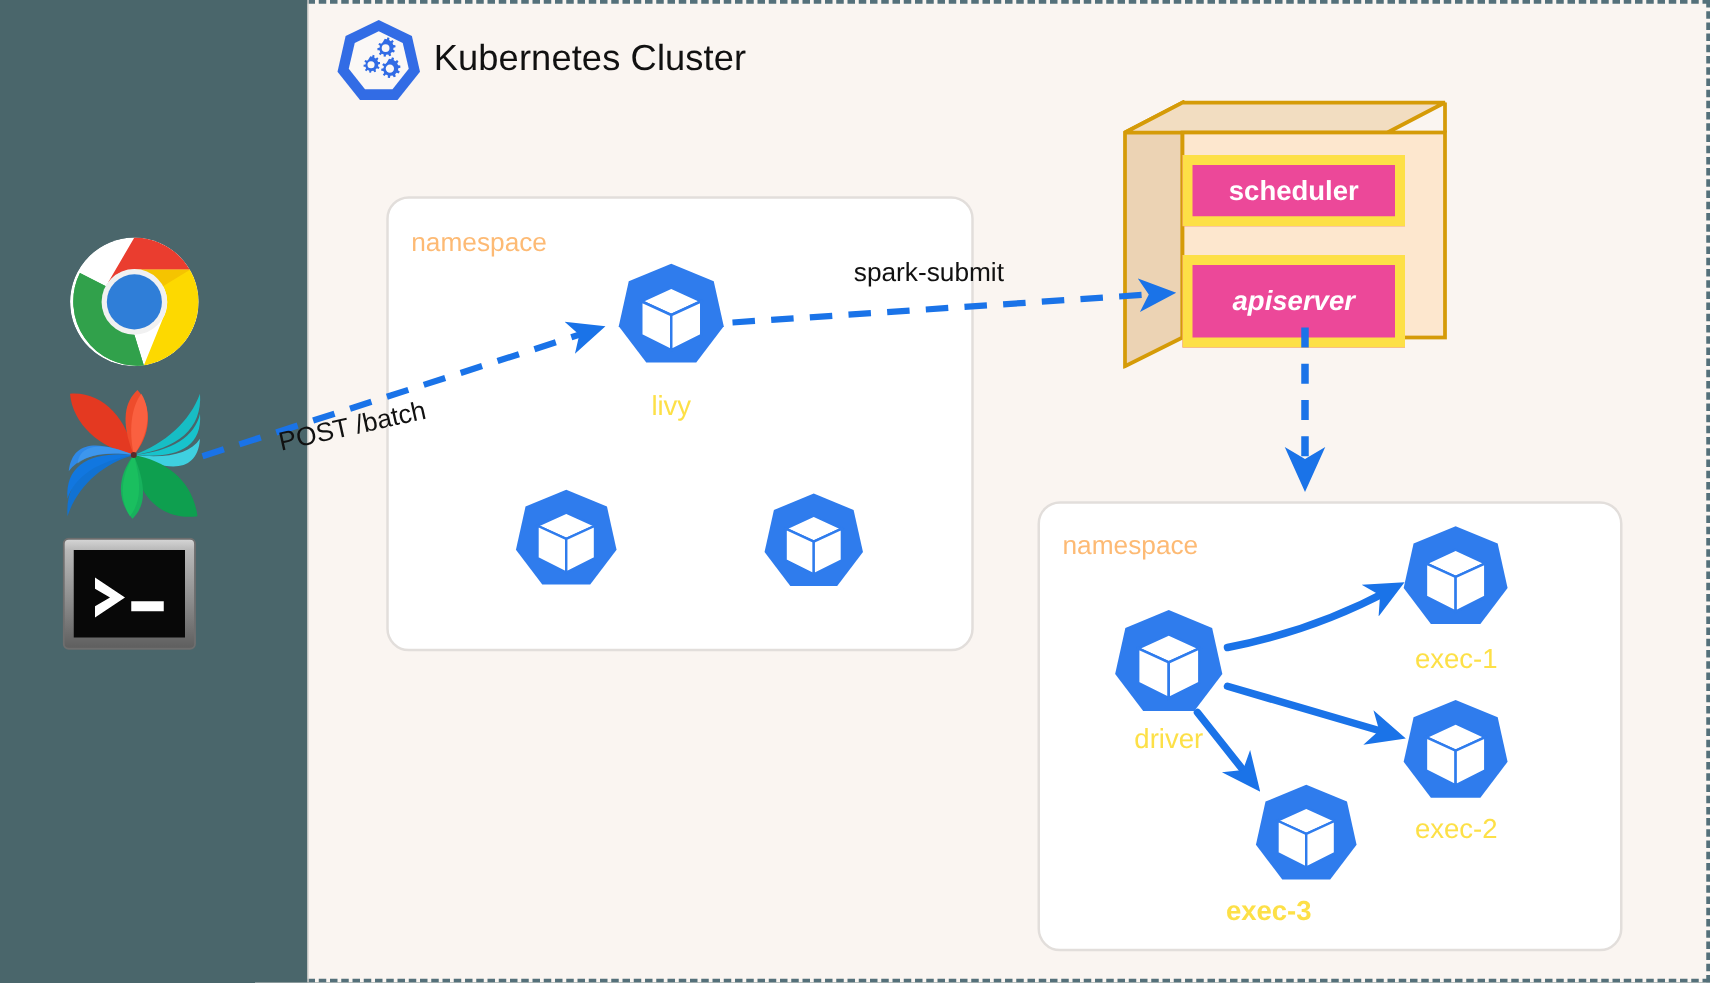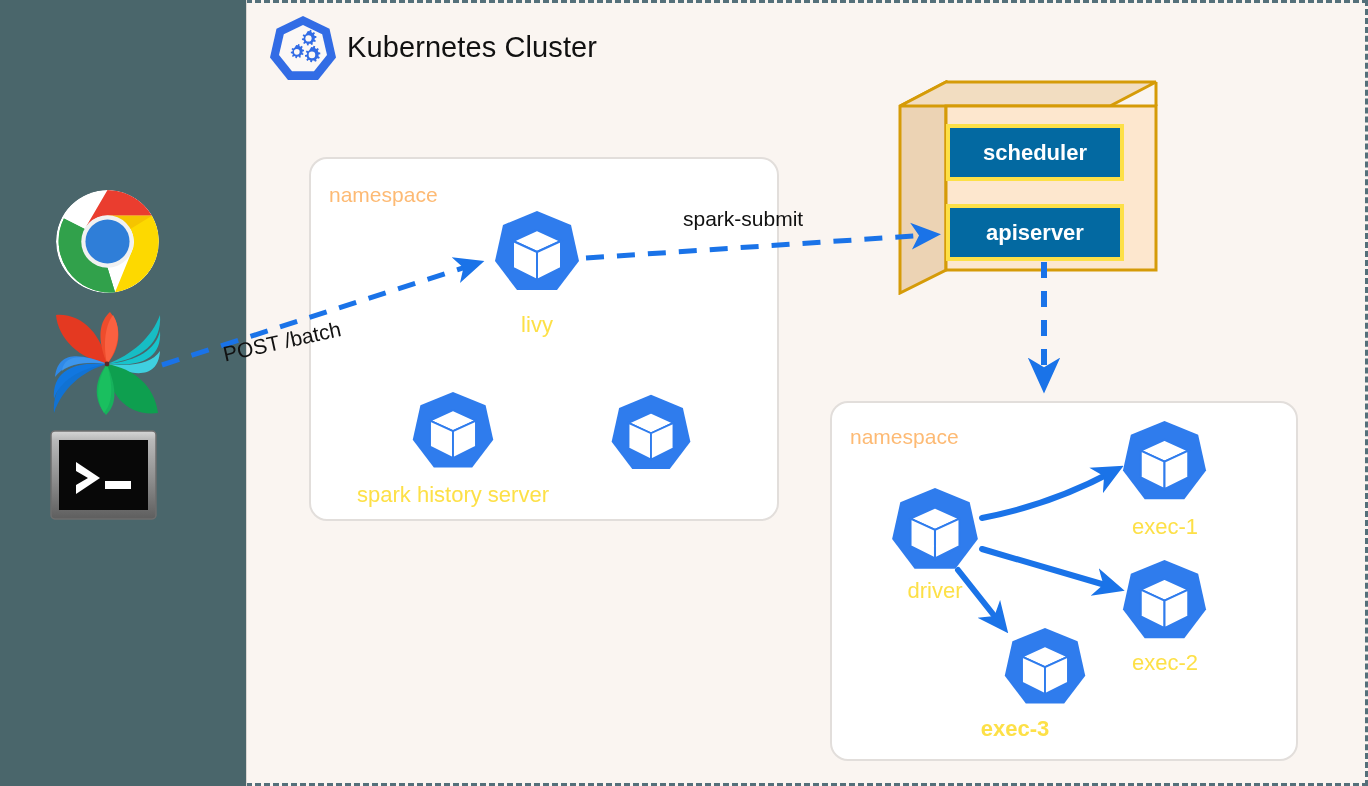--- a/index.html
+++ b/index.html
@@ -53,22 +53,22 @@
   .pod{position:absolute;}
   .pod svg{display:block;}
   .pod-label{
     position:absolute;font-size:22px;color:#fde047;white-space:nowrap;
     text-align:center;
   }
 
   
   .cp-box{position:absolute;left:898px;top:80px;width:260px;height:215px;}
   .cp-item{
-    position:absolute;background:#0369a1;
-    border:4px solid #fde047;
+    position:absolute;background:#ec4899;
+    border:8px solid #fde047;
     color:#fff;font-weight:bold;font-size:22px;
     display:flex;align-items:center;justify-content:center;
     box-sizing:border-box;
   }
 
   
   .edge-label{
     position:absolute;font-size:21px;color:#111;white-space:nowrap;
   }
   .label-post{
@@ -202,21 +202,20 @@
   <div class="pod" style="left:407px;top:389px;">
     <svg viewBox="0 0 96 96" width="92" height="92">
       <path d="M48 3 L82 17 L90 53 L68 82 L28 82 L6 53 L14 17 Z" fill="#2f7ced"></path>
       <g fill="#ffffff" stroke="#2f7ced" stroke-width="2">
         <path d="M48 22 L72 33 L48 44 L24 33 Z"></path>
         <path d="M24 33 L48 44 L48 72 L24 60 Z"></path>
         <path d="M72 33 L48 44 L48 72 L72 60 Z"></path>
       </g>
     </svg>
   </div>
-  <div class="pod-label" style="left:343px;top:482px;width:220px;">spark history server</div>
 
   <div class="pod" style="left:606px;top:392px;">
     <svg viewBox="0 0 96 96" width="90" height="90">
       <path d="M48 3 L82 17 L90 53 L68 82 L28 82 L6 53 L14 17 Z" fill="#2f7ced"></path>
       <g fill="#ffffff" stroke="#2f7ced" stroke-width="2">
         <path d="M48 22 L72 33 L48 44 L24 33 Z"></path>
         <path d="M24 33 L48 44 L48 72 L24 60 Z"></path>
         <path d="M72 33 L48 44 L48 72 L72 60 Z"></path>
       </g>
     </svg>
@@ -227,21 +226,21 @@
 
       <polygon points="2,26 48,2 48,190 2,213" fill="#ecd3b4" stroke="#d59b08" stroke-width="3"></polygon>
 
       <polygon points="2,26 48,2 258,2 212,26" fill="#f2ddc1" stroke="#d59b08" stroke-width="3"></polygon>
 
       <rect x="48" y="26" width="210" height="164" fill="#fde7ce" stroke="#d59b08" stroke-width="3"></rect>
 
       <line x1="258" y1="2" x2="258" y2="26" stroke="#d59b08" stroke-width="3"></line>
     </svg>
     <div class="cp-item" style="left:48px;top:44px;width:178px;height:57px;">scheduler</div>
-    <div class="cp-item" style="left:48px;top:124px;width:178px;height:57px;">apiserver</div>
+    <div class="cp-item" style="left:48px;top:124px;width:178px;height:74px;font-style:italic;">apiserver</div>
   </div>
 
   <div class="ns-box" style="left:830px;top:401px;width:464px;height:356px;"></div>
   <div class="ns-label" style="left:850px;top:425px;">namespace</div>
 
   <div class="pod" style="left:886px;top:485px;">
     <svg viewBox="0 0 96 96" width="98" height="98">
       <path d="M48 3 L82 17 L90 53 L68 82 L28 82 L6 53 L14 17 Z" fill="#2f7ced"></path>
       <g fill="#ffffff" stroke="#2f7ced" stroke-width="2">
         <path d="M48 22 L72 33 L48 44 L24 33 Z"></path>

